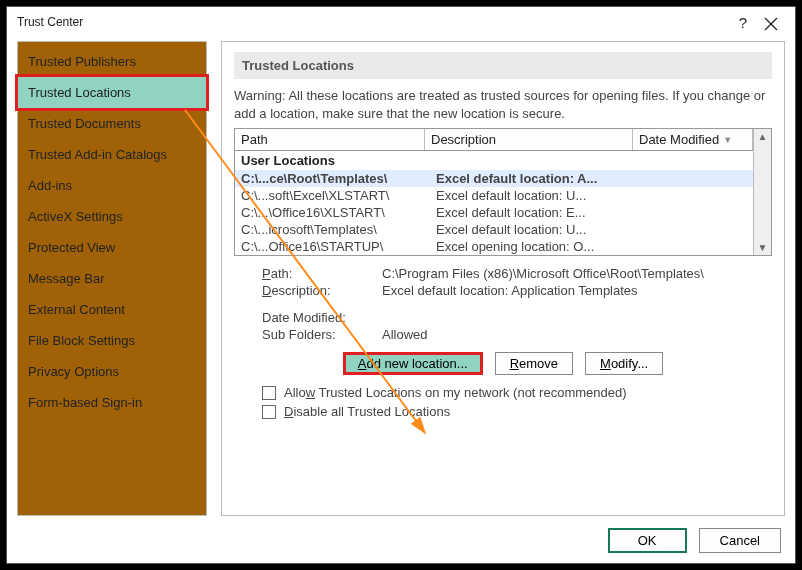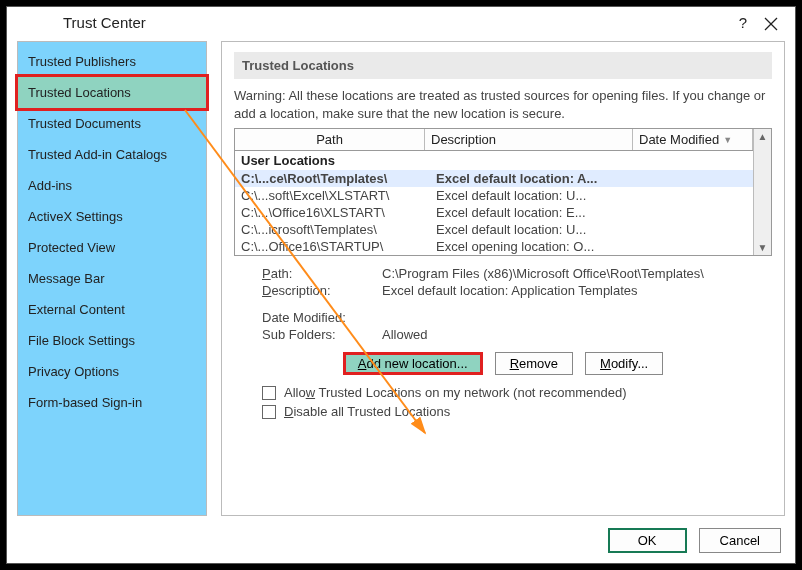--- a/index.html
+++ b/index.html
@@ -19,36 +19,36 @@
   height: 100%;
   display: flex;
   flex-direction: column;
 }
 .titlebar {
   display: flex;
   align-items: center;
   padding: 4px 10px 2px 10px;
   height: 28px;
 }
-.titlebar .title { flex: 1; font-size: 15px; margin-left: 46px; }
+.titlebar .title { flex: 1; font-size: 12px; }
 .titlebar .help, .titlebar .close {
   width: 28px; text-align: center; font-size: 15px; color:#222;
 }
 .titlebar .close svg { vertical-align: middle; }
 .content {
   flex: 1;
   display: flex;
   padding: 6px 10px 4px 10px;
   gap: 14px;
   position: relative;
 }
 .sidebar {
   width: 190px;
   border: 1px solid #bbb;
-  background: #7dd3fc;
+  background: #a16207;
   padding: 4px 0;
 }
 .sidebar .item {
   padding: 8px 10px;
   font-size: 13px;
   color: #222;
   cursor: default;
 }
 .sidebar .item.selected {
   background: #8fd3c0;
@@ -86,21 +86,21 @@
   display: flex;
   border-bottom: 1px solid #999;
 }
 .theadrow .th {
   padding: 3px 6px;
   font-size: 13px;
   border-right: 1px solid #bbb;
   background:#fdfdfd;
   display:flex; align-items:center;
 }
-.th.path { flex: 0 0 190px; justify-content: center; }
+.th.path { flex: 0 0 190px; }
 .th.desc { flex: 1; }
 .th.date { flex: 0 0 120px; }
 .th .drop { font-size:9px; color:#888; margin-left:4px;}
 .grouphdr {
   font-weight: 700;
   padding: 2px 6px;
   font-size: 13px;
 }
 .row {
   display: flex;

